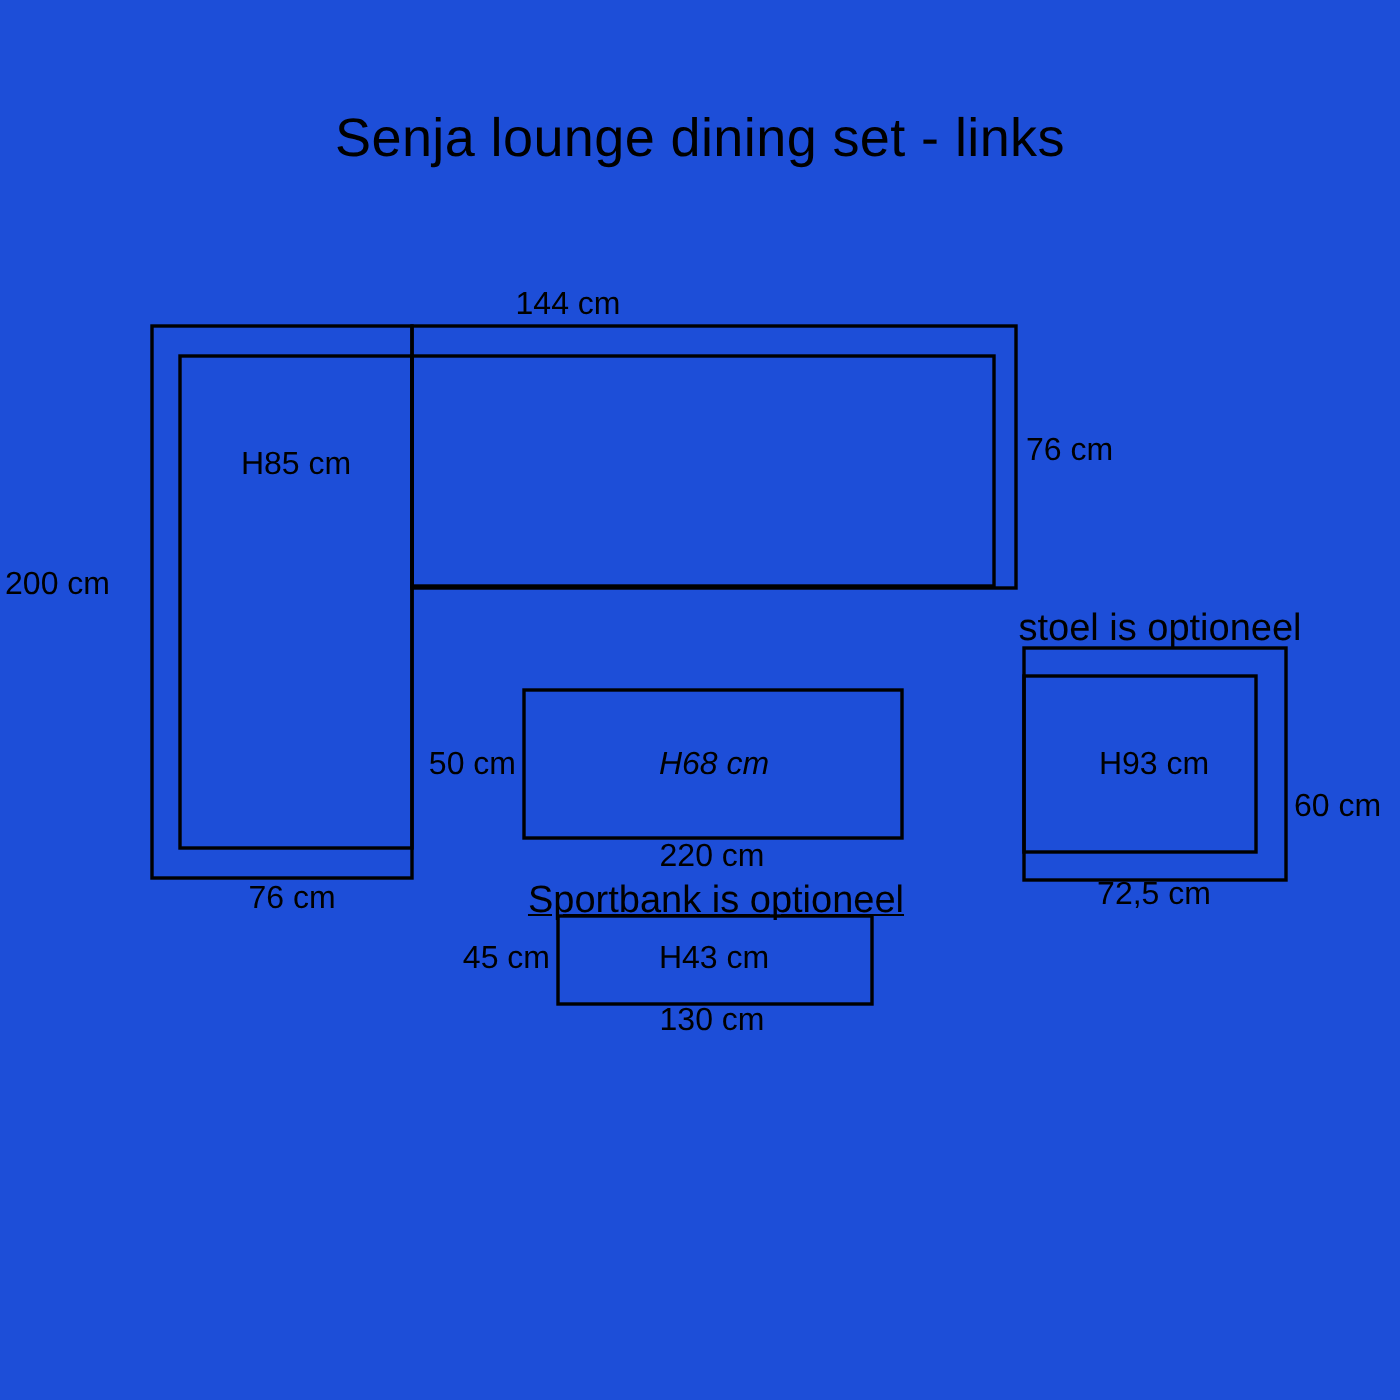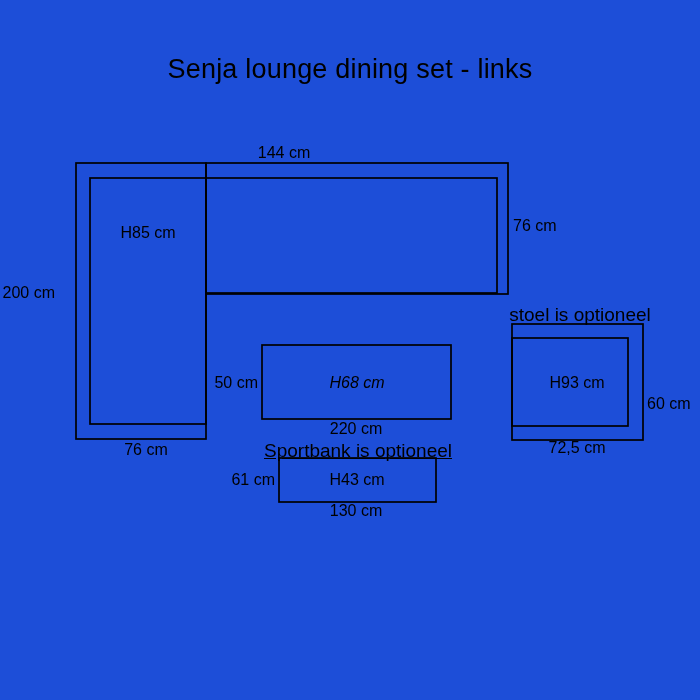--- a/index.html
+++ b/index.html
@@ -48,17 +48,17 @@
   <div class="lbl" style="right:442px;top:374px;">50 cm</div>
   <div class="lbl c" style="left:357px;top:374px;font-style:italic;">H68 cm</div>
   <div class="lbl c" style="left:356px;top:420px;">220 cm</div>
 
   <div class="note c" style="left:580px;top:304px;">stoel is optioneel</div>
   <div class="lbl c" style="left:577px;top:374px;">H93 cm</div>
   <div class="lbl" style="left:647px;top:383px;margin-top:12px;">60 cm</div>
   <div class="lbl c" style="left:577px;top:439px;text-align:center;">72,5 cm</div>
 
   <div class="note c" style="left:358px;top:440px;text-decoration:underline;">Sportbank is optioneel</div>
-  <div class="lbl" style="right:425px;top:471px;">61 cm</div>
+  <div class="lbl" style="right:425px;top:471px;">45 cm</div>
   <div class="lbl c" style="left:357px;top:471px;text-align:center;">H43 cm</div>
   <div class="lbl c" style="left:356px;top:502px;">130 cm</div>
 
 </div>
 
 </body></html>

